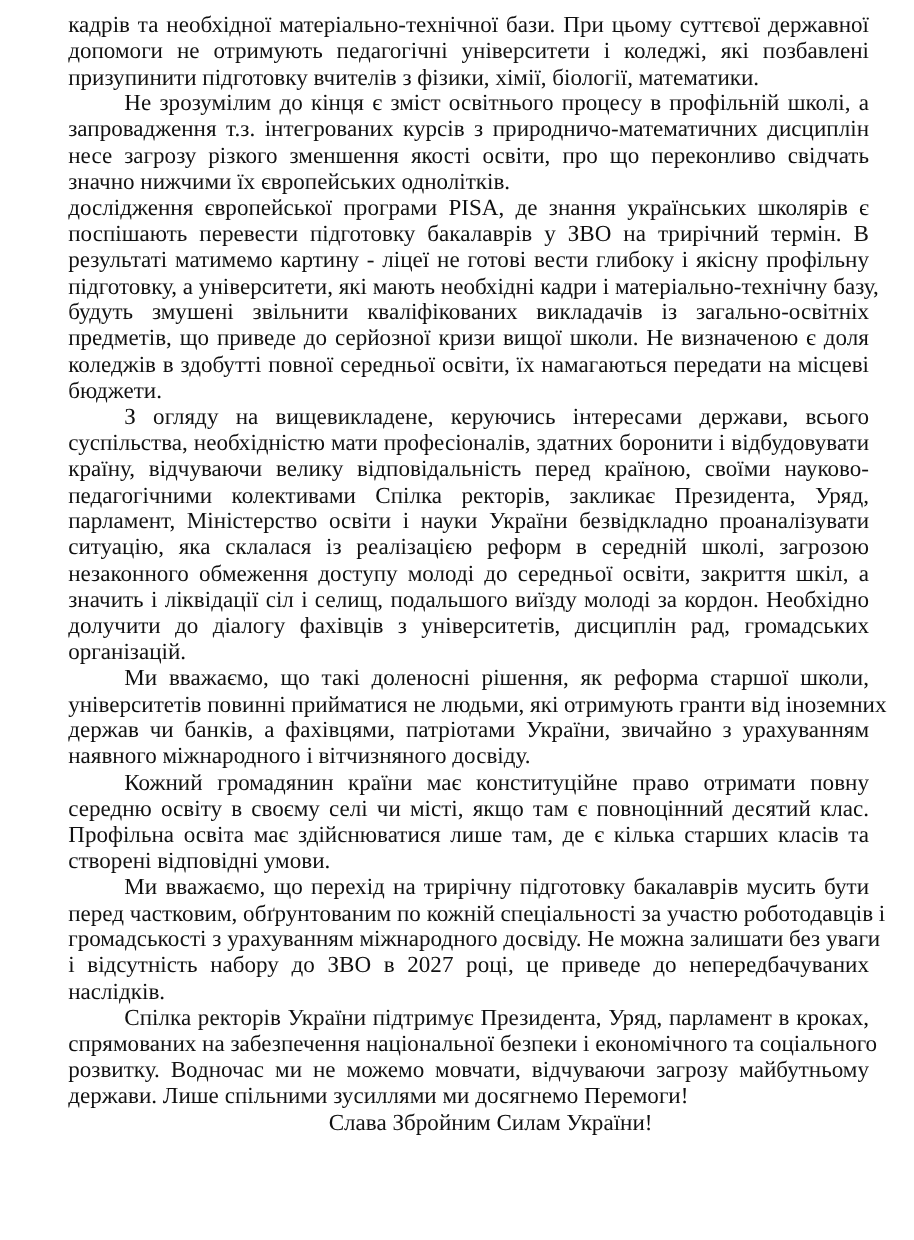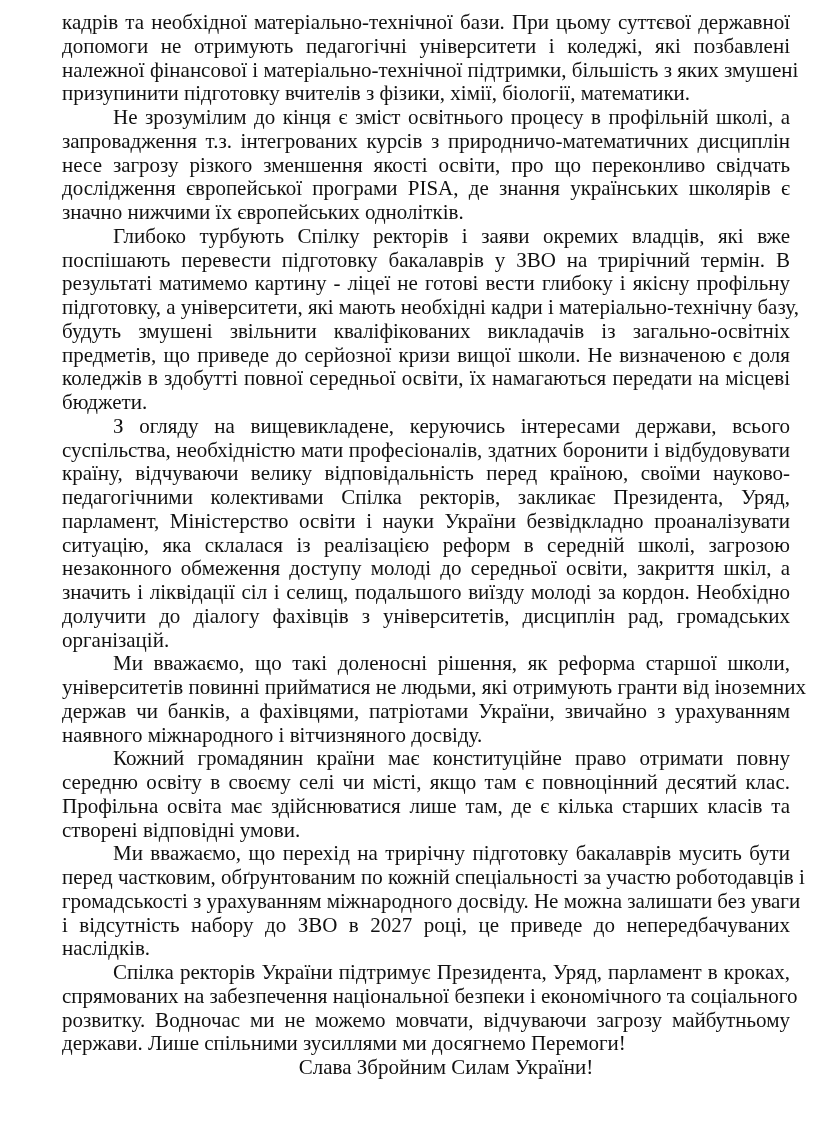--- a/index.html
+++ b/index.html
@@ -19,34 +19,32 @@
   .center-line { display: block; text-align: center; text-align-last: center; height: 23.75px; padding-left: 40px; }
 </style>
 </head>
 <body>
 
 <div class="page">
 
   <div class="para">
     <span class="line">кадрів та необхідної  матеріально-технічної бази. При цьому суттєвої державної</span>
     <span class="line">допомоги не отримують педагогічні університети і коледжі, які позбавлені</span>
-    <span class="line">належної фінансової і матеріально-технічної підтримки, більшість з яких змушені</span>
     <span class="line last">призупинити підготовку вчителів з фізики, хімії, біології, математики.</span>
   </div>
 
   <div class="para">
     <span class="line first">Не зрозумілим до кінця є зміст освітнього процесу в профільній школі, а</span>
     <span class="line">запровадження т.з. інтегрованих курсів з природничо-математичних дисциплін</span>
     <span class="line">несе загрозу різкого зменшення якості освіти, про що переконливо свідчать</span>
+    <span class="line last">значно нижчими їх європейських однолітків.</span>
     <span class="line">дослідження європейської програми PISA, де знання українських школярів є</span>
-    <span class="line last">значно нижчими їх європейських однолітків.</span>
   </div>
 
   <div class="para">
-    <span class="line first">Глибоко турбують Спілку ректорів і заяви окремих владців, які вже</span>
     <span class="line">поспішають перевести підготовку бакалаврів у ЗВО на трирічний термін. В</span>
     <span class="line">результаті матимемо картину - ліцеї не готові вести глибоку і якісну профільну</span>
     <span class="line">підготовку, а університети, які мають необхідні кадри і матеріально-технічну базу,</span>
     <span class="line">будуть змушені звільнити кваліфікованих викладачів із загально-освітніх</span>
     <span class="line">предметів, що приведе до серйозної кризи вищої школи. Не визначеною є доля</span>
     <span class="line">коледжів в здобутті повної середньої освіти, їх намагаються передати на місцеві</span>
     <span class="line last">бюджети.</span>
   </div>
 
   <div class="para">

